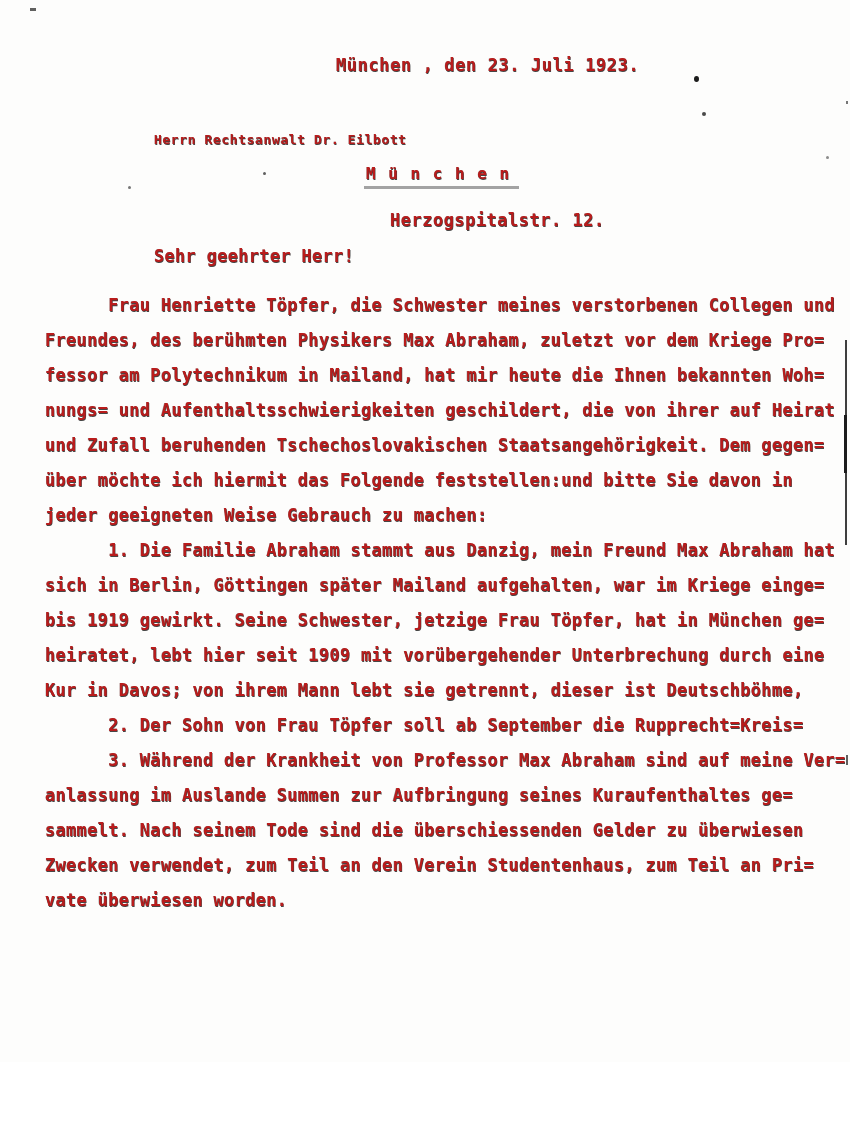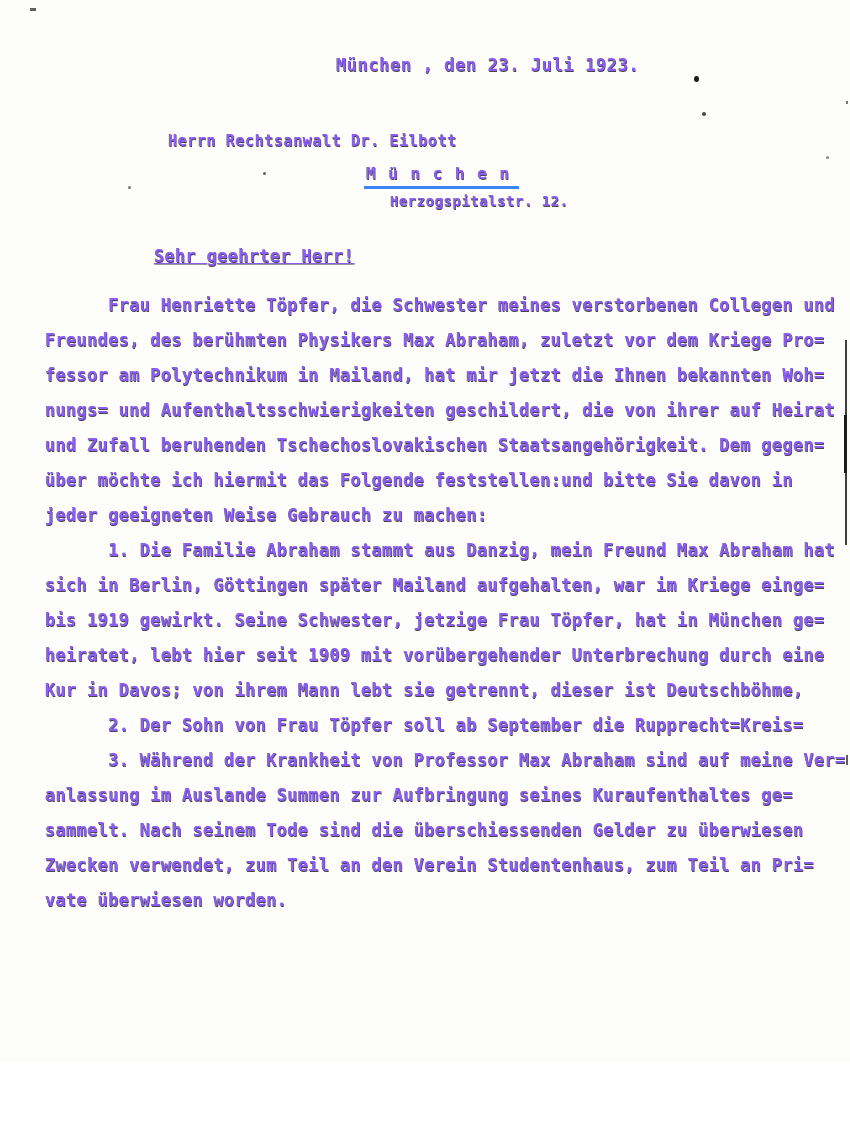--- a/index.html
+++ b/index.html
@@ -4,50 +4,49 @@
 <style>
   html, body { margin: 0; padding: 0; }
   .page {
     position: relative;
     width: 850px;
     height: 1062px;
     background: #fdfdfc;
     overflow: hidden;
     font-family: "DejaVu Sans Mono", "Liberation Mono", monospace;
     font-weight: 700;
-    color: #8b5cf6;
+    color: #b91c1c;
   }
   .tw {
     white-space: pre;
     letter-spacing: 0.3px;
     text-shadow: 0.5px 0.5px 0.6px rgba(10,10,10,0.75),
                  -0.3px 0.2px 0.5px rgba(10,10,10,0.40);
   }
   .dateline {
     position: absolute; left: 336px; top: 55px;
     font-size: 17px; letter-spacing: 0.6px;
   }
   .recipient-name {
-    position: absolute; left: 168px; top: 132px;
-    font-size: 15px; letter-spacing: 0.6px;
+    position: absolute; left: 154px; top: 132px;
+    font-size: 13px; letter-spacing: 0.6px;
   }
   .recipient-city {
     position: absolute; left: 364px; top: 164px;
     font-size: 16px; letter-spacing: 1.5px;
-    border-bottom: 3px solid #3b82f6;
+    border-bottom: 3px solid #a3a3a3;
     padding: 0 8px 3px 2px;
   }
   .recipient-street {
-    position: absolute; left: 390px; top: 193px;
-    font-size: 14px; letter-spacing: 0.5px;
+    position: absolute; left: 390px; top: 210px;
+    font-size: 17px; letter-spacing: 0.5px;
   }
   .salutation {
     position: absolute; left: 154px; top: 246px;
     font-size: 17px;
-    text-decoration: underline;
   }
   .body-lines {
     position: absolute; left: 45px; top: 288px;
     font-size: 17px;
   }
   .body-lines .line { height: 35px; line-height: 35px; }
 
   
   .artifact { position: absolute; background: #1c1c1c; }
   .speck { border-radius: 50%; }
@@ -71,21 +70,21 @@
 
   <div class="tw recipient-name">Herrn Rechtsanwalt Dr. Eilbott</div>
   <div class="tw recipient-city">M ü n c h e n</div>
   <div class="tw recipient-street">Herzogspitalstr. 12.</div>
 
   <div class="tw salutation">Sehr geehrter Herr!</div>
 
   <div class="body-lines">
     <div class="tw line">      Frau Henriette Töpfer, die Schwester meines verstorbenen Collegen und</div>
     <div class="tw line">Freundes, des berühmten Physikers Max Abraham, zuletzt vor dem Kriege Pro=</div>
-    <div class="tw line">fessor am Polytechnikum in Mailand, hat mir jetzt die Ihnen bekannten Woh=</div>
+    <div class="tw line">fessor am Polytechnikum in Mailand, hat mir heute die Ihnen bekannten Woh=</div>
     <div class="tw line">nungs= und Aufenthaltsschwierigkeiten geschildert, die von ihrer auf Heirat</div>
     <div class="tw line">und Zufall beruhenden Tschechoslovakischen Staatsangehörigkeit. Dem gegen=</div>
     <div class="tw line">über möchte ich hiermit das Folgende feststellen:und bitte Sie davon in</div>
     <div class="tw line">jeder geeigneten Weise Gebrauch zu machen:</div>
     <div class="tw line">      1. Die Familie Abraham stammt aus Danzig, mein Freund Max Abraham hat</div>
     <div class="tw line">sich in Berlin, Göttingen später Mailand aufgehalten, war im Kriege einge=</div>
     <div class="tw line">bis 1919 gewirkt. Seine Schwester, jetzige Frau Töpfer, hat in München ge=</div>
     <div class="tw line">heiratet, lebt hier seit 1909 mit vorübergehender Unterbrechung durch eine</div>
     <div class="tw line">Kur in Davos; von ihrem Mann lebt sie getrennt, dieser ist Deutschböhme,</div>
     <div class="tw line">      2. Der Sohn von Frau Töpfer soll ab September die Rupprecht=Kreis=</div>

